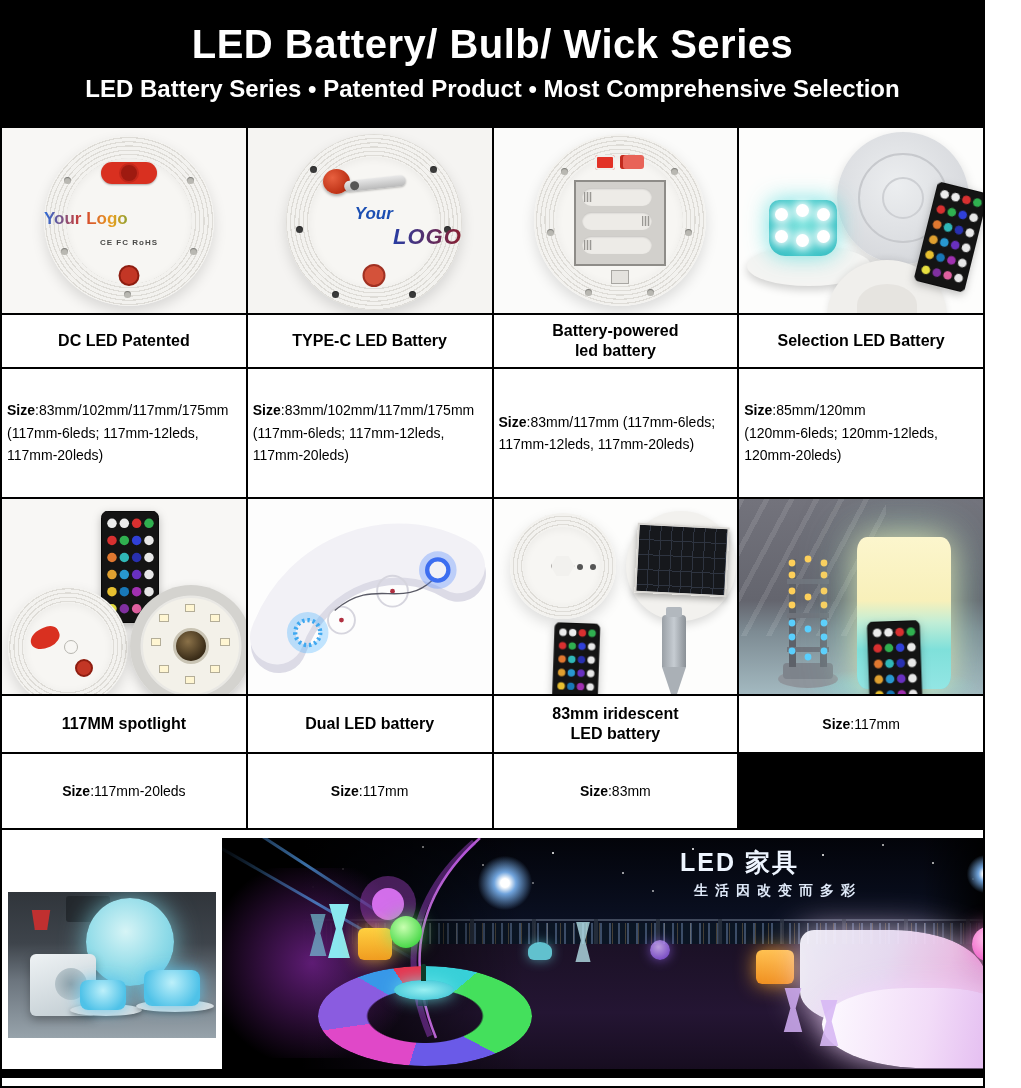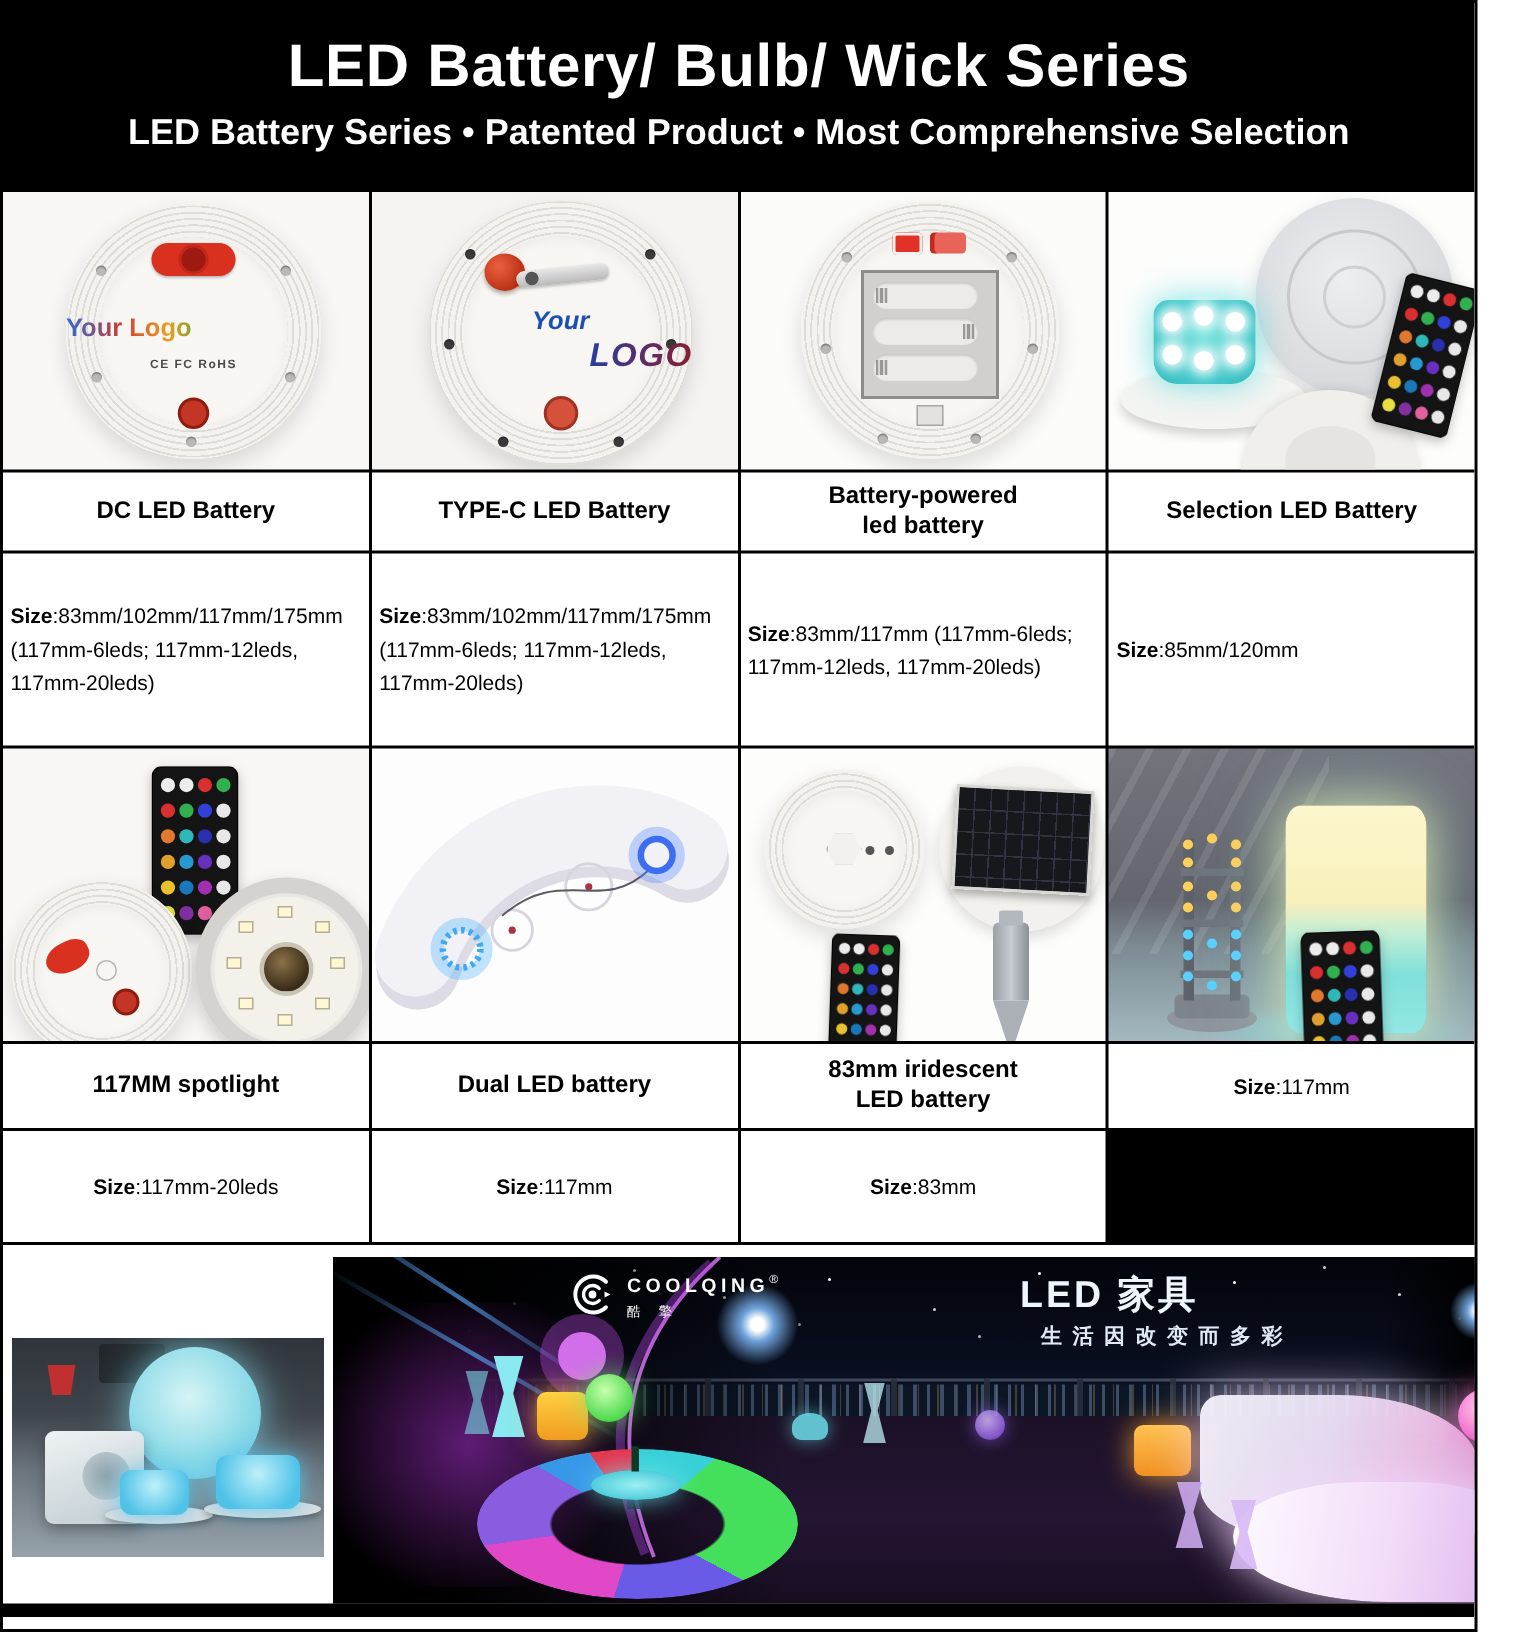--- a/index.html
+++ b/index.html
@@ -309,37 +309,37 @@
         <div class="led" style="left:6px;top:30px"></div>
         <div class="led" style="left:27px;top:34px"></div>
         <div class="led" style="left:48px;top:30px"></div>
       </div>
       <div class="ind-bot"></div>
       <svg class="remote" style="left:186px;top:58px;width:52px;height:102px;transform:rotate(14deg)" viewBox="0 0 60 118">
           <use href="#remote24"></use>
         </svg>
     </div>
 
-    <div class="cell cname">DC LED Battery</div>
+    <div class="cell cname">DC LED Patented</div>
     <div class="cell cname">TYPE-C LED Battery</div>
     <div class="cell cname">Battery-powered
 led battery</div>
     <div class="cell cname">Selection LED Battery</div>
 
     <div class="cell csize">
         <div class="size-wrap"><span class="b">Size</span><span>:83mm/102mm/117mm/175mm</span><span> (117mm-6leds; 117mm-12leds, 117mm-20leds)</span></div>
       </div>
     <div class="cell csize">
         <div class="size-wrap"><span class="b">Size</span><span>:83mm/102mm/117mm/175mm</span><span> (117mm-6leds; 117mm-12leds, 117mm-20leds)</span></div>
       </div>
     <div class="cell csize">
         <div class="size-wrap"><span class="b">Size</span><span>:83mm/117mm</span><span> (117mm-6leds; 117mm-12leds, 117mm-20leds)</span></div>
       </div>
     <div class="cell csize">
-        <div class="size-wrap"><span class="b">Size</span><span>:85mm/120mm</span><br></div>
+        <div class="size-wrap"><span class="b">Size</span><span>:85mm/120mm</span><br><span>(120mm-6leds; 120mm-12leds, 120mm-20leds)</span></div>
       </div>
 
     <div class="cell photo">
       <svg class="remote sp-remote" viewBox="0 0 60 118">
           <use href="#remote24"></use>
         </svg>
       <div class="disc sp-l">
         <div class="disc-face"></div>
         <div class="sp-toggle"></div>
         <div class="sp-mark"></div>
@@ -501,31 +501,19 @@
       <div class="bn-table"></div>
       <div class="bn-bottle"></div>
 
       <div class="bn-dot" style="left:534px;top:112px;width:38px;height:34px;border-radius:6px;background:linear-gradient(180deg,#ffc050,#f09020);box-shadow:0 0 20px rgba(255,170,50,.85)"></div>
       <div style="position:absolute;left:578px;top:92px;width:186px;height:96px;border-radius:14px 50% 10px 36%;background:linear-gradient(105deg,#f8f6ff 0%,#f0e4fa 45%,#f4c8ee 75%,#e8a8e0 100%);box-shadow:0 0 34px rgba(250,220,255,.8);opacity:.95"></div>
       <div style="position:absolute;left:600px;top:150px;width:190px;height:80px;border-radius:50% 40% 0 60%;background:linear-gradient(100deg,#fdfbff 0%,#f2dcf8 55%,#dfb2ee 100%);box-shadow:0 0 30px rgba(245,215,255,.8)"></div>
       <div class="hourglass" style="left:560px;top:150px;width:22px;height:44px;background:#caa8ec;opacity:.9;box-shadow:0 0 12px rgba(200,150,240,.8)"></div>
       <div class="hourglass" style="left:596px;top:162px;width:22px;height:46px;background:#d8b8f4;opacity:.9;box-shadow:0 0 12px rgba(210,170,250,.8)"></div>
       <div class="bn-dot" style="left:750px;top:88px;width:36px;height:36px;background:radial-gradient(circle at 42% 35%,#ffc8ec,#f060c8 75%);box-shadow:0 0 20px rgba(250,120,210,.85)"></div>
 
-      <div class="bn-logo">
-        <svg width="30" height="30" viewBox="0 0 30 30">
-          <path d="M24,6.5 A12 12 0 1 0 24,23.5" fill="none" stroke="#fff" stroke-width="2.6" stroke-linecap="round"></path>
-          <path d="M19.5,11 A6 6 0 1 0 19.5,19" fill="none" stroke="#fff" stroke-width="2.2" stroke-linecap="round"></path>
-          <circle cx="15" cy="15" r="2.6" fill="#fff"></circle>
-          <path d="M23,13 L27,15 L23,17 Z" fill="#fff"></path>
-        </svg>
-        <div class="bn-logotext">
-          <div><span class="en">COOLQING</span><span class="reg">®</span></div>
-          <div class="cn">酷擎</div>
-        </div>
-      </div>
       <div class="bn-head">LED 家具</div>
       <div class="bn-tag">生活因改变而多彩</div>
     </div>
 
     <div class="blackbar"></div>
   </div>
 </div>
 
 </body></html>

